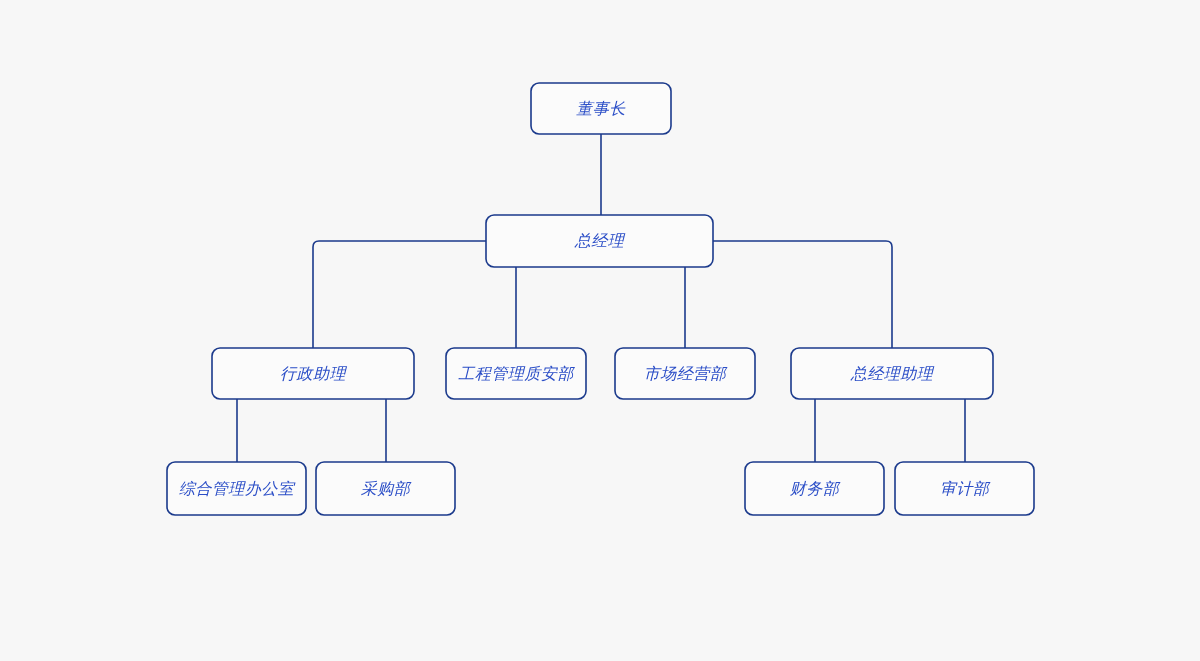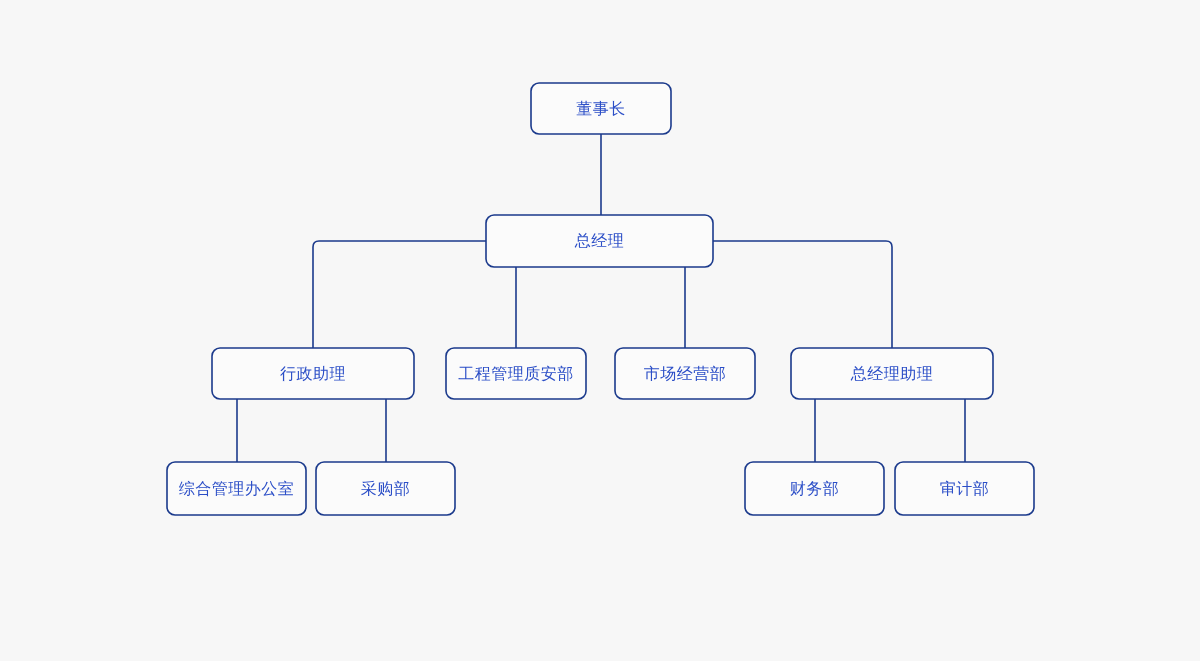--- a/index.html
+++ b/index.html
@@ -10,20 +10,21 @@
     width: 1200px;
     height: 661px;
     background: #f7f7f7;
     font-family: "Liberation Sans", "DejaVu Sans", sans-serif;
     overflow: hidden;
   }
   #chart-root {
     position: relative;
     width: 1200px;
     height: 466px;
+    font-style: italic;
   }
   svg#org-svg {
     position: absolute;
     top: 0;
     left: 0;
     width: 1200px;
     height: 661px;
     display: block;
   }
   .node-box {

